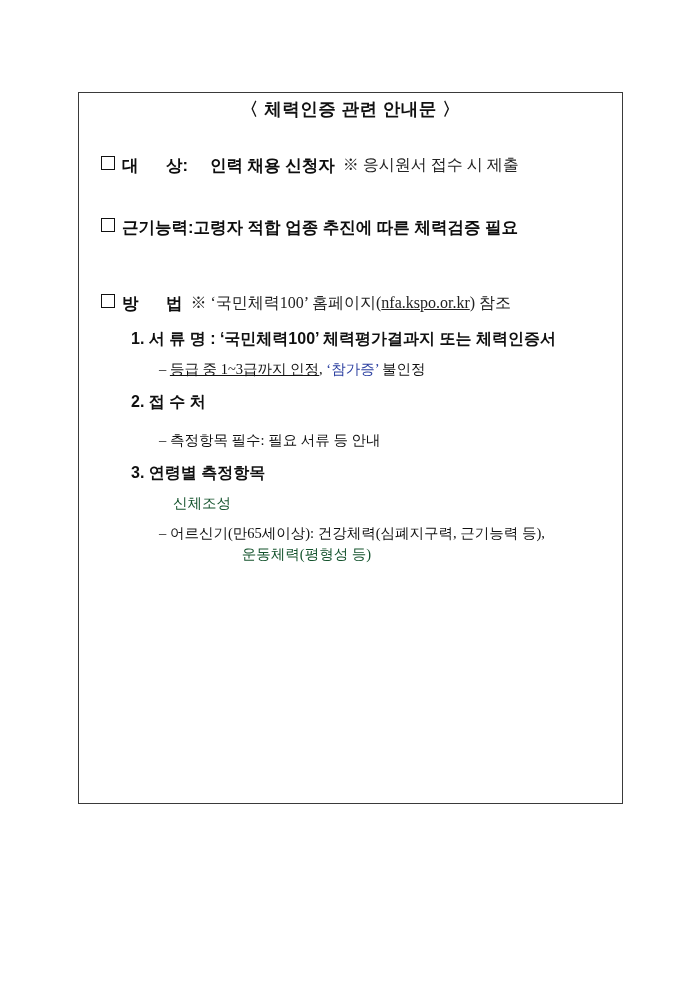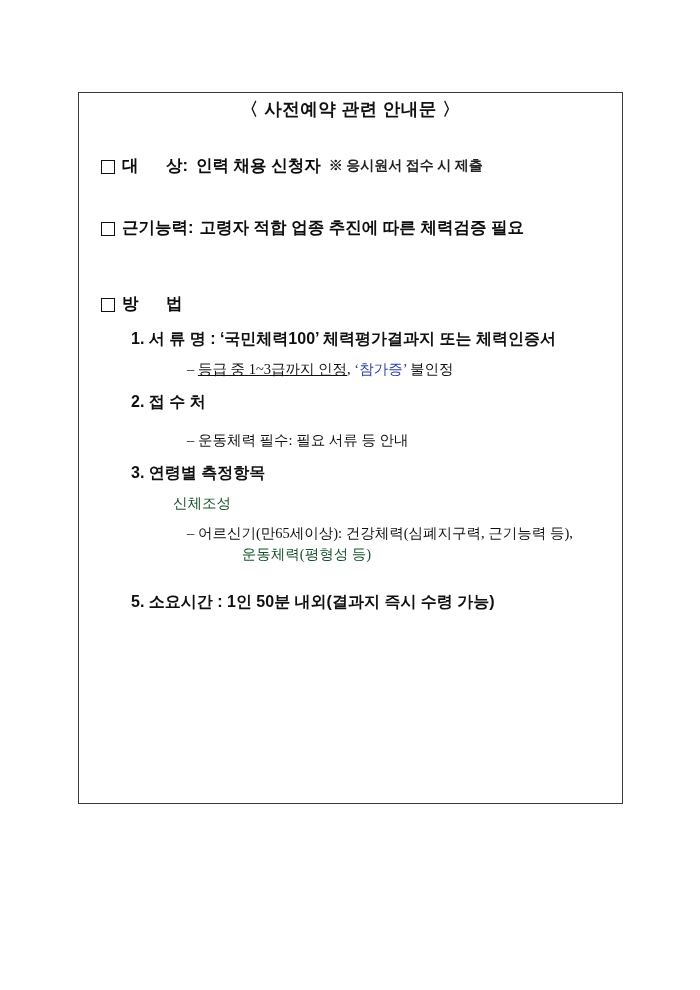--- a/index.html
+++ b/index.html
@@ -51,21 +51,21 @@
     top: 0;
     width: 100%;
     height: 100%;
     box-sizing: border-box;
     padding: 62px 22px 10px 22px;
   }
 
   
   .chk-line {
     display: flex;
-    align-items: center;
+    align-items: flex-start;
     margin: 0 0 0 0;
   }
   .chk {
     display: inline-block;
     width: 12px;
     height: 12px;
     border: 1.6px solid #111;
     margin-right: 7px;
     flex: 0 0 auto;
     position: relative;
@@ -73,22 +73,22 @@
   }
   .chk-text {
     font-family: "Liberation Sans", sans-serif;
     font-weight: bold;
     font-size: 16.5px;
     color: #0d0d0d;
     white-space: pre;
   }
   .chk-note {
     font-family: "Liberation Serif", serif;
-    font-size: 14px;
-    font-weight: bold;
+    font-size: 16px;
+    font-weight: normal;
     color: #222;
     margin-left: 8px;
     white-space: pre;
   }
   .chk-note .link {
     text-decoration: underline;
   }
 
   .gap-lg { height: 40px; }
   .gap-sm { height: 14px; }
@@ -100,21 +100,21 @@
     font-size: 16px;
     color: #101010;
     margin-left: 30px;
     white-space: pre;
     line-height: 1.35;
   }
   .sub-item {
     font-family: "Liberation Serif", serif;
     font-size: 14.5px;
     color: #111;
-    margin-left: 86px;
+    margin-left: 58px;
     white-space: pre;
     line-height: 1.45;
   }
   .sub-item.underline-part .u {
     text-decoration: underline;
   }
   .blue {
     color: #2b3fa0;
   }
   .sub-cont {
@@ -134,72 +134,72 @@
   .row-space-3 { height: 11px; }
   .row-space-4 { height: 13px; }
 </style>
 </head>
 <body>
 
 <div class="page">
   <div class="doc-box">
 
     <div class="title-row">
-      <span class="title">〈 사전예약 관련 안내문 〉</span>
+      <span class="title">〈 체력인증 관련 안내문 〉</span>
     </div>
 
     <div class="content">
 
       <div class="chk-line">
         <span class="chk"></span>
         <span class="chk-text">대      상:</span>
-        <span class="chk-text" style="margin-left:8px;">인력 채용 신청자</span>
+        <span class="chk-text" style="margin-left:22px;">인력 채용 신청자</span>
         <span class="chk-note">※ 응시원서 접수 시 제출</span>
       </div>
 
       <div class="gap-lg"></div>
 
       <div class="chk-line">
         <span class="chk"></span>
         <span class="chk-text">근기능력:</span>
-        <span class="chk-text" style="margin-left:6px;">고령자 적합 업종 추진에 따른 체력검증 필요</span>
+        <span class="chk-text" style="">고령자 적합 업종 추진에 따른 체력검증 필요</span>
       </div>
 
       <div class="gap-lg"></div>
       <div class="gap-sm"></div>
 
       <div class="chk-line">
         <span class="chk"></span>
         <span class="chk-text">방      법</span>
+        <span class="chk-note"><span>※ ‘국민체력100’ 홈페이지(</span><span class="link">nfa.kspo.or.kr</span><span>) 참조</span></span>
       </div>
 
       <div class="row-space-4"></div>
 
       <div class="num-item"><span>1.</span> <span>서 류 명 : ‘국민체력100’ 체력평가결과지 또는 체력인증서</span></div>
       <div class="row-space-2"></div>
       <div class="sub-item underline-part"><span>– </span><span class="u">등급 중 1~3급까지 인정</span><span>, </span><span class="blue">‘참가증’</span><span> 불인정</span></div>
 
       <div class="row-space-3"></div>
 
       <div class="num-item"><span>2.</span> <span>접 수 처</span></div>
       <div class="row-space-2"></div>
       <div class="row-space-2"></div>
-      <div class="sub-item">– 운동체력 필수: 필요 서류 등 안내</div>
+      <div class="sub-item">– 측정항목 필수: 필요 서류 등 안내</div>
 
       <div class="row-space-3"></div>
 
       <div class="num-item"><span>3.</span> <span>연령별 측정항목</span></div>
       <div class="row-space-2"></div>
       <div class="sub-cont">신체조성</div>
       <div class="row-space-2"></div>
       <div class="sub-item">– 어르신기(만65세이상): 건강체력(심폐지구력, 근기능력 등),</div>
       <div class="sub-cont indent-right">운동체력(평형성 등)</div>
 
       <div class="row-space-4"></div>
 
 
       <div class="row-space-4"></div>
 
-      <div class="num-item"><span>5.</span> <span>소요시간 : 1인 50분 내외(결과지 즉시 수령 가능)</span></div>
 
     </div>
   </div>
 </div>
 
 </body></html>

